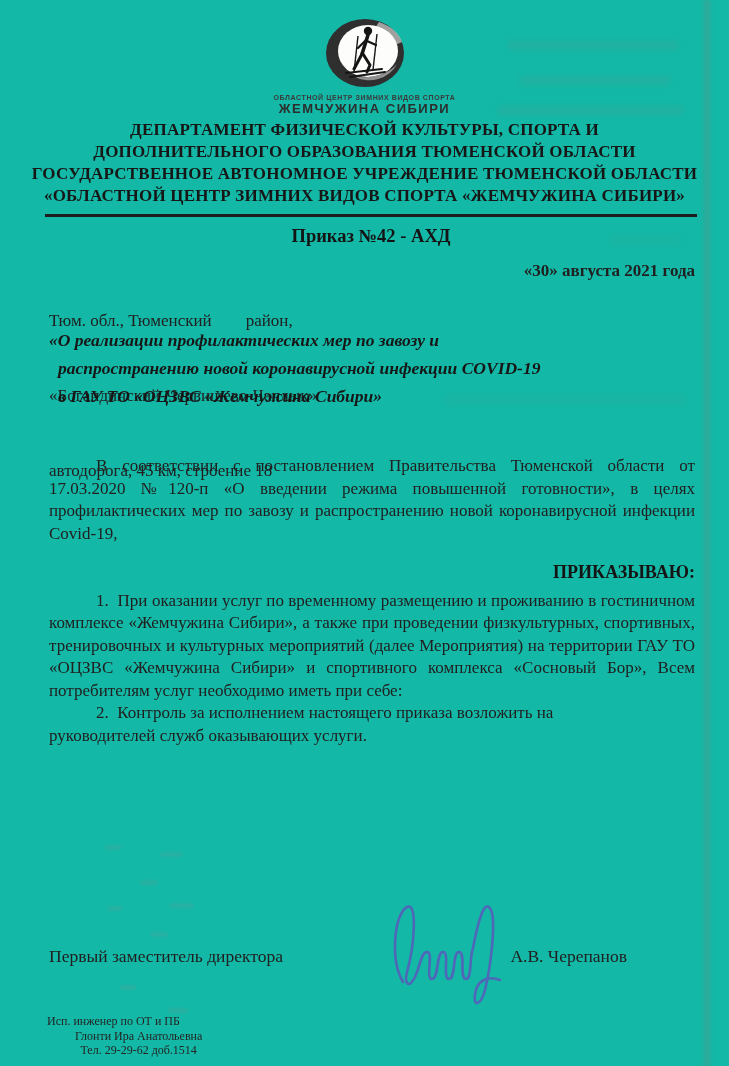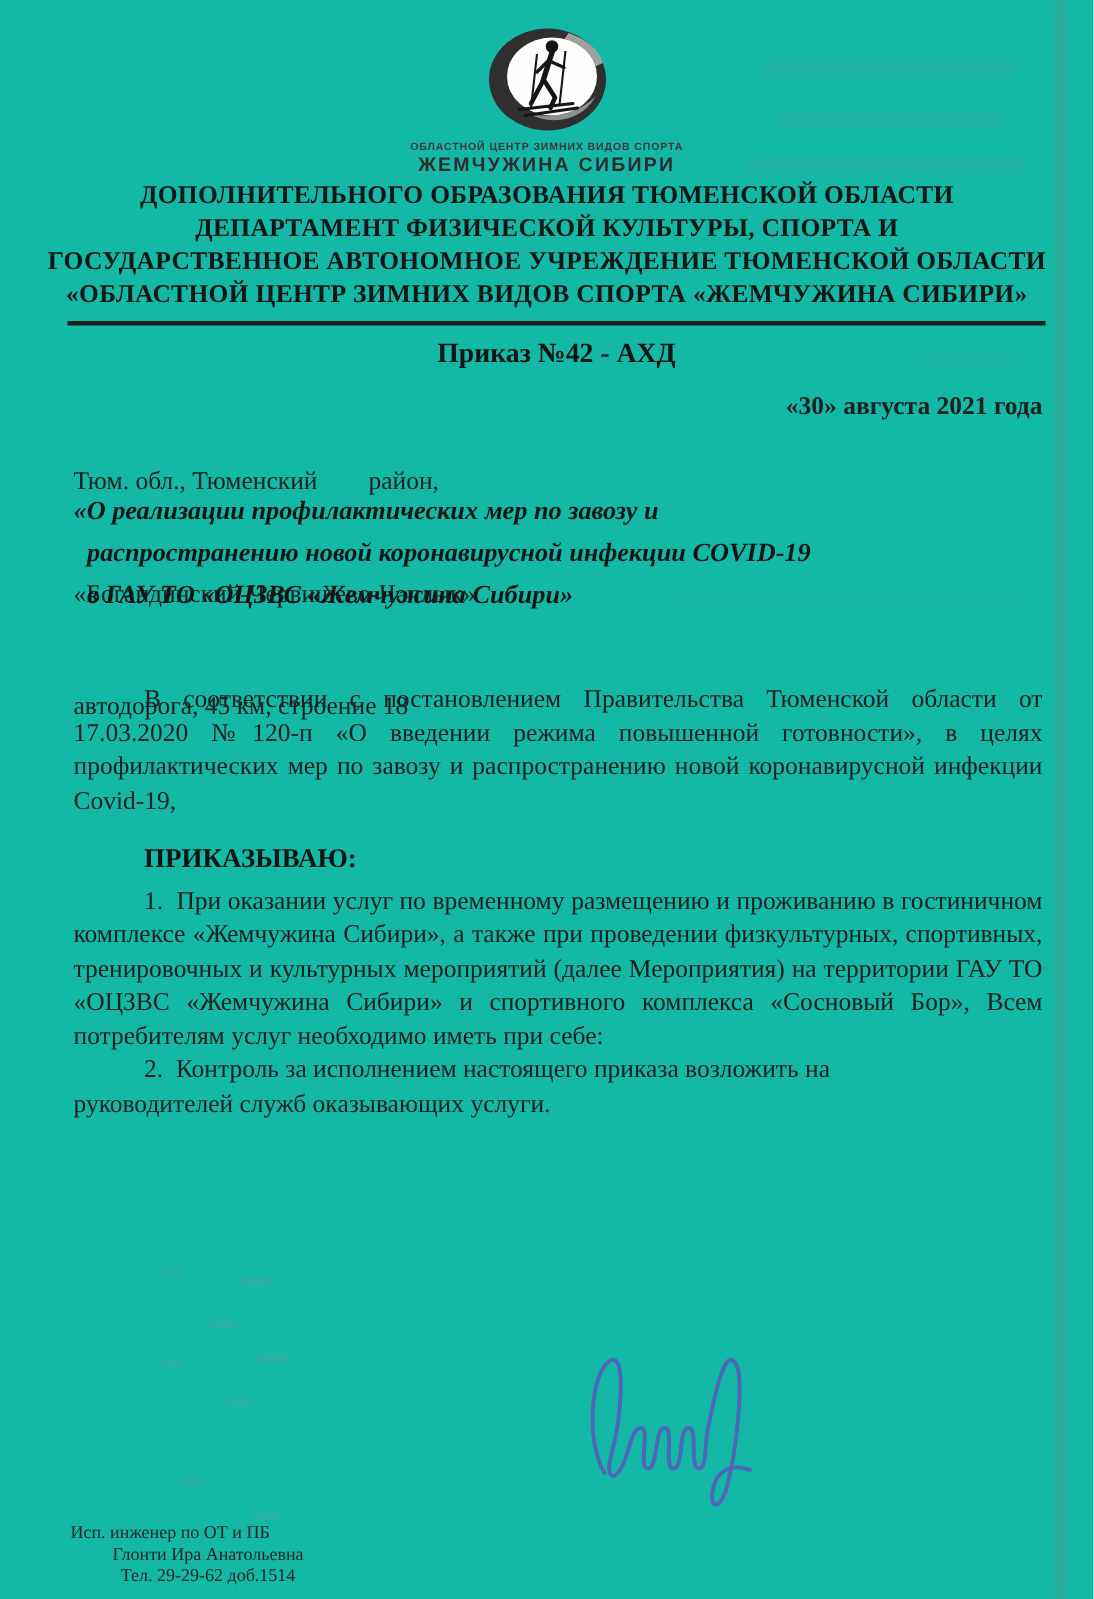--- a/index.html
+++ b/index.html
@@ -29,21 +29,21 @@
   .place{white-space:pre-wrap;}
   .date{text-align:right;font-weight:bold;}
   
   .subject{position:absolute;top:326px;left:49px;width:646px;
            font-weight:bold;font-size:17.5px;line-height:28px;color:#161616;font-style:italic;}
   .subject .cont{padding-left:9px;}
   
   .bodytext{position:absolute;top:429px;left:49px;width:646px;
             font-size:17px;line-height:22.5px;text-align:justify;margin-top:26px;}
   .bodytext p{margin:0;text-indent:47px;}
-  .resolution{font-weight:bold;font-size:18px;text-align:left;text-indent:0;
+  .resolution{font-weight:bold;font-size:18px;text-align:right;text-indent:0;
               margin-top:16px !important;margin-bottom:6px !important;color:#141414;}
   .preline{white-space:pre-line;}
   
   .sign-row{position:absolute;top:946px;left:49px;width:646px;display:flex;
             justify-content:space-between;font-size:17.5px;}
   .sign-name{margin-right:68px;}
   .signature-svg{position:absolute;left:386px;top:872px;}
   
   .footer{position:absolute;top:1014px;left:47px;font-size:12px;line-height:14.5px;color:#242424;}
   .footer .ind{padding-left:28px;text-align:center;}
@@ -89,22 +89,22 @@
       <path d="M49 38 L41 53" stroke="#151515" stroke-width="3" fill="none" stroke-linecap="round"></path>
       <path d="M50 38 L57 49 L54 56" stroke="#151515" stroke-width="3" fill="none" stroke-linecap="round" stroke-linejoin="round"></path>
       <path d="M33 57 L69 53" stroke="#151515" stroke-width="2" fill="none" stroke-linecap="round"></path>
       <path d="M37 61 L72 56" stroke="#151515" stroke-width="2" fill="none" stroke-linecap="round"></path>
     </svg>
     <div class="logo-cap1">ОБЛАСТНОЙ ЦЕНТР ЗИМНИХ ВИДОВ СПОРТА</div>
     <div class="logo-cap2">ЖЕМЧУЖИНА СИБИРИ</div>
   </div>
 
   <div class="letterhead">
+    <div>ДЕПАРТАМЕНТ ФИЗИЧЕСКОЙ КУЛЬТУРЫ, СПОРТА И</div>
     <div>ДОПОЛНИТЕЛЬНОГО ОБРАЗОВАНИЯ ТЮМЕНСКОЙ ОБЛАСТИ</div>
-    <div>ДЕПАРТАМЕНТ ФИЗИЧЕСКОЙ КУЛЬТУРЫ, СПОРТА И</div>
     <div>ГОСУДАРСТВЕННОЕ АВТОНОМНОЕ УЧРЕЖДЕНИЕ ТЮМЕНСКОЙ ОБЛАСТИ</div>
     <div>«ОБЛАСТНОЙ ЦЕНТР ЗИМНИХ ВИДОВ СПОРТА «ЖЕМЧУЖИНА СИБИРИ»</div>
   </div>
 
   <div class="rule"></div>
 
   <div class="order-title">Приказ №42 - АХД</div>
 
   <div class="meta">
     <div class="place">
@@ -122,20 +122,24 @@
   </div>
 
   <div class="bodytext">
     <p>В соответствии с постановлением Правительства Тюменской области от 17.03.2020 №120-п «О введении режима повышенной готовности», в целях профилактических мер по завозу и распространению новой коронавирусной инфекции Covid-19,</p>
     <p class="resolution">ПРИКАЗЫВАЮ:</p>
     <p>1.&nbsp; При оказании услуг по временному размещению и проживанию в гостиничном комплексе «Жемчужина Сибири», а также при проведении физкультурных, спортивных, тренировочных и культурных мероприятий (далее Мероприятия) на территории ГАУ ТО «ОЦЗВС «Жемчужина Сибири» и спортивного комплекса «Сосновый Бор», Всем потребителям услуг необходимо иметь при себе:</p>
     <p class="preline">2.&nbsp; Контроль за исполнением настоящего приказа возложить на
 руководителей служб оказывающих услуги.</p>
   </div>
 
+  <div class="sign-row">
+    <span>Первый заместитель директора</span>
+    <span class="sign-name">А.В. Черепанов</span>
+  </div>
   <svg class="signature-svg" width="132" height="142" viewBox="0 0 132 142">
     <path d="M17 110 C 4 88 8 42 21 35 C 32 29 28 76 21 100 C 18 112 23 117 29 105
              C 34 95 35 80 41 80 C 48 80 39 107 46 107 C 53 107 50 80 57 80
              C 64 80 56 107 63 107 C 70 107 66 80 73 80 C 80 80 73 107 80 107
              C 86 107 83 88 87 76 C 91 55 98 24 105 38 C 110 49 105 94 99 118
              C 95 133 87 136 89 122 C 91 109 101 103 114 108" fill="none" stroke="#5560ba" stroke-width="2.6" stroke-linecap="round" stroke-linejoin="round" opacity="0.92"></path>
   </svg>
 
   <div class="footer">
     <div>Исп. инженер по ОТ и ПБ</div>

